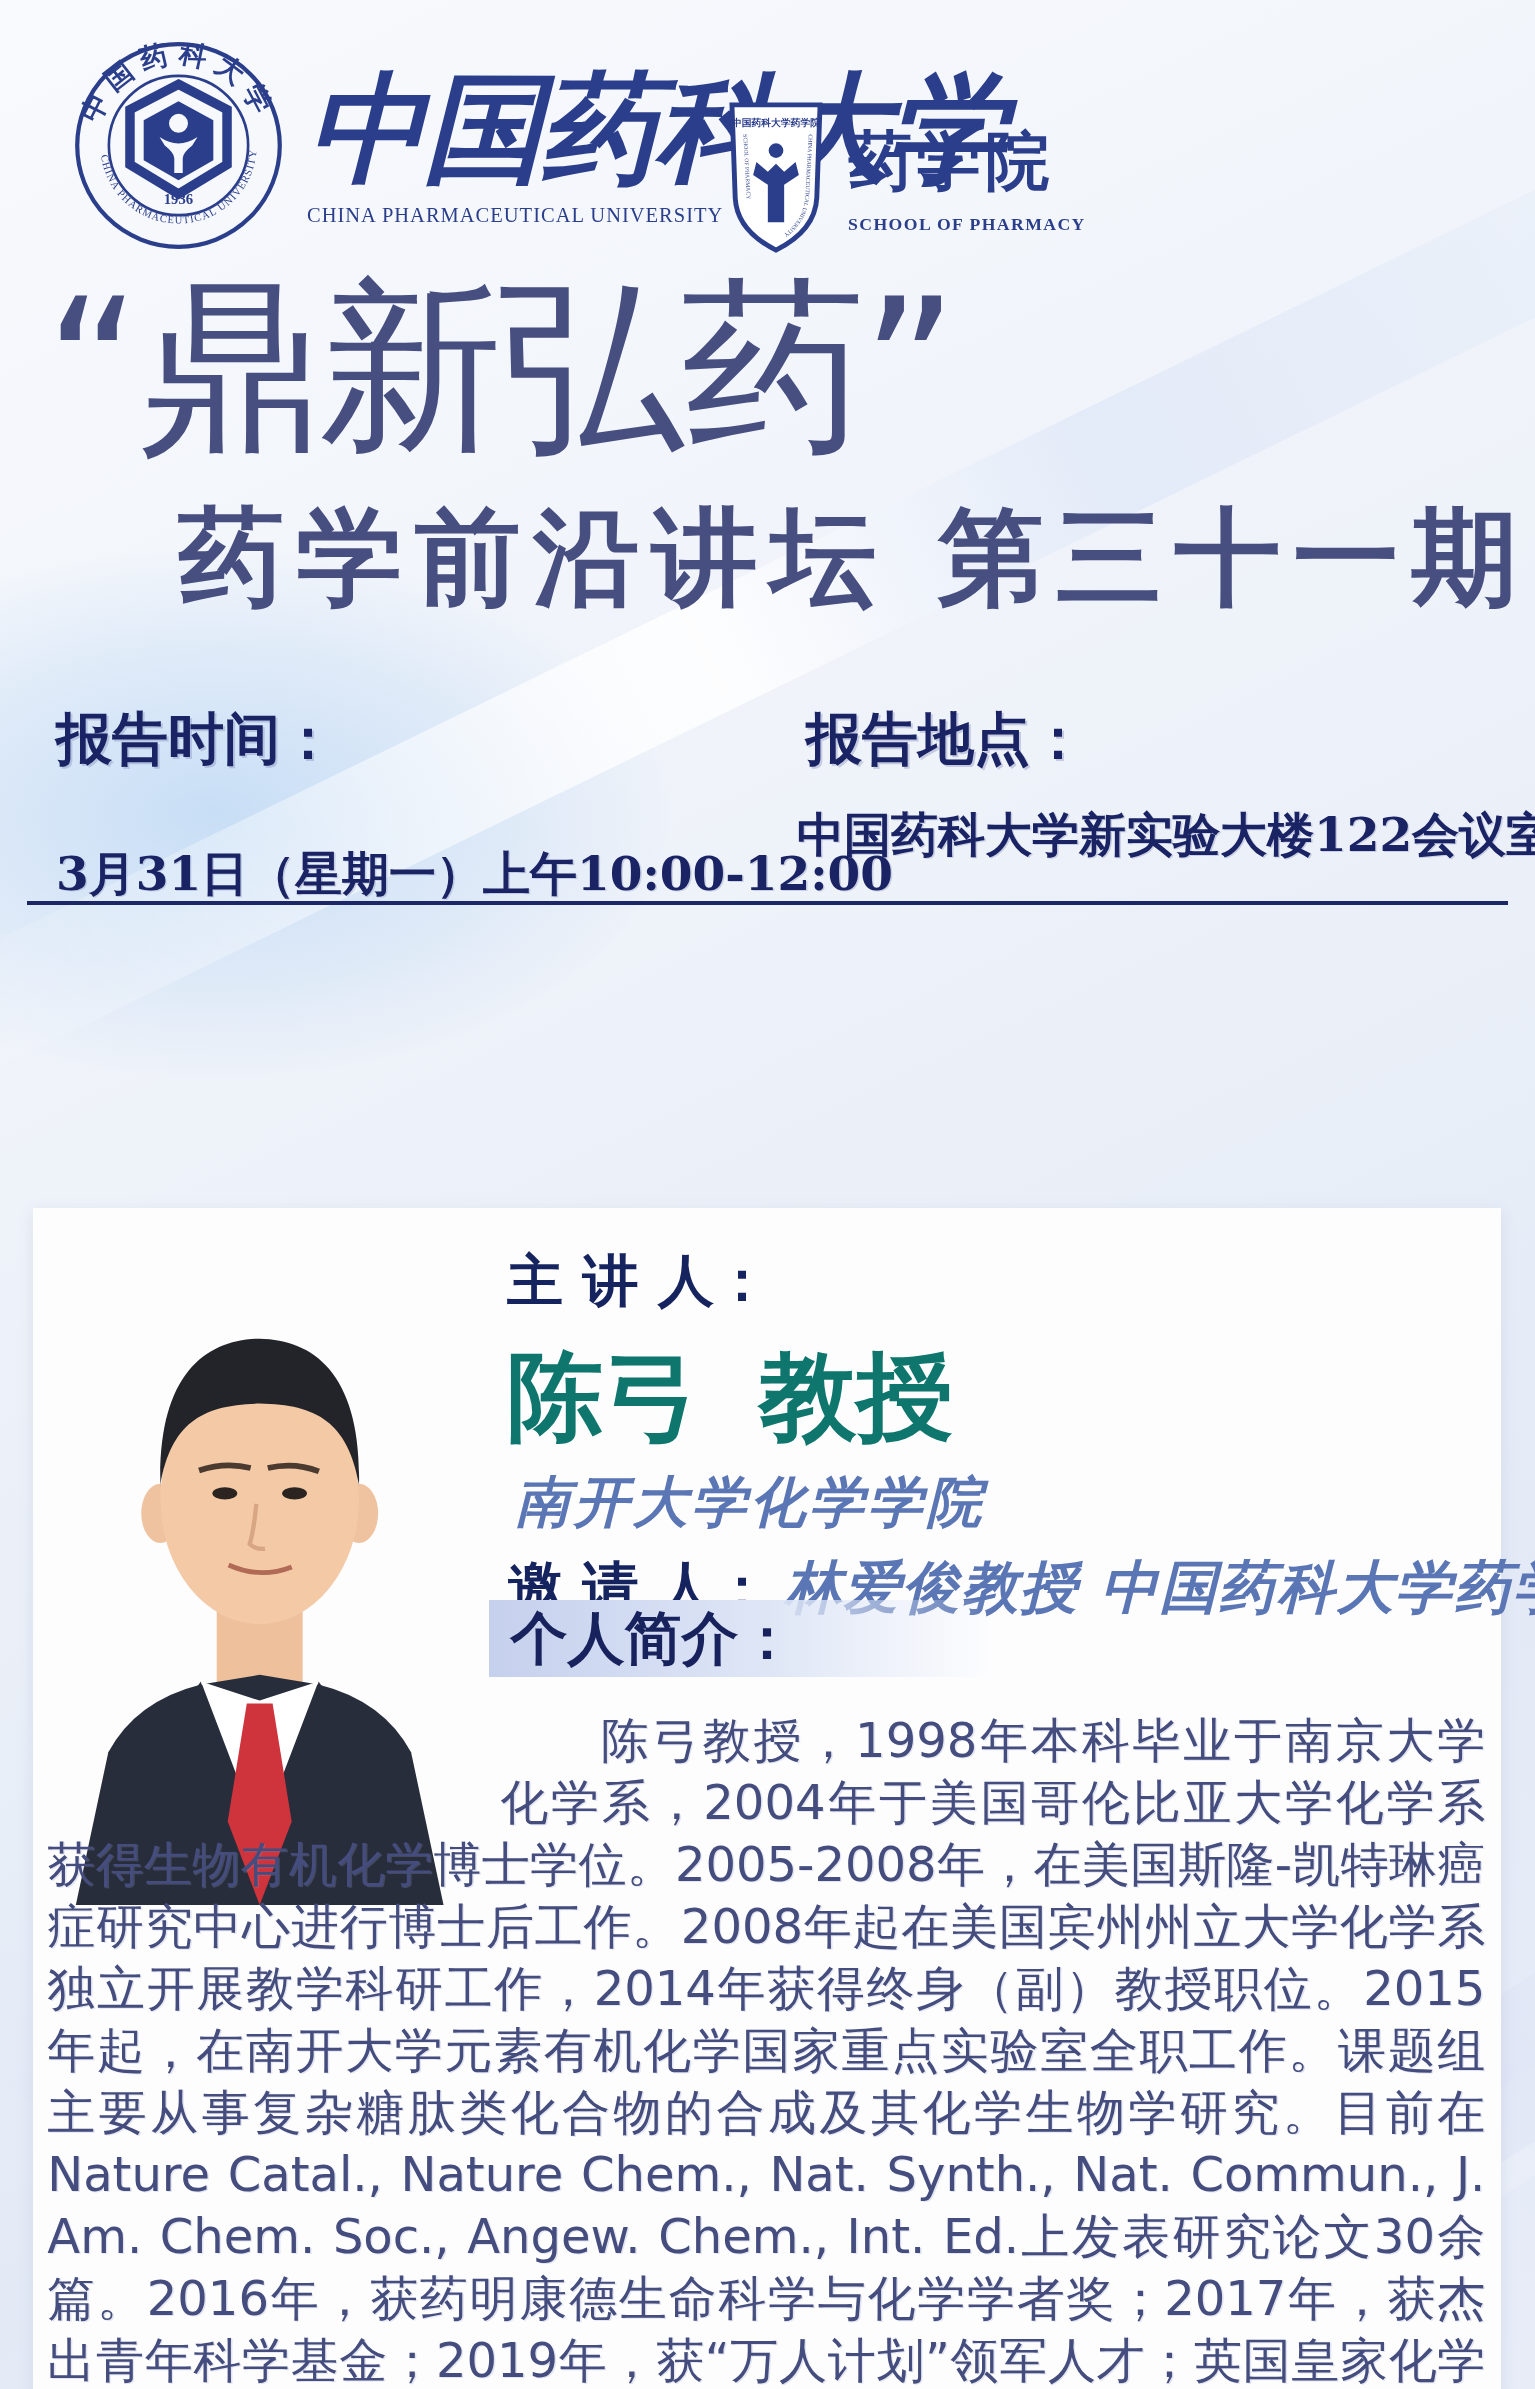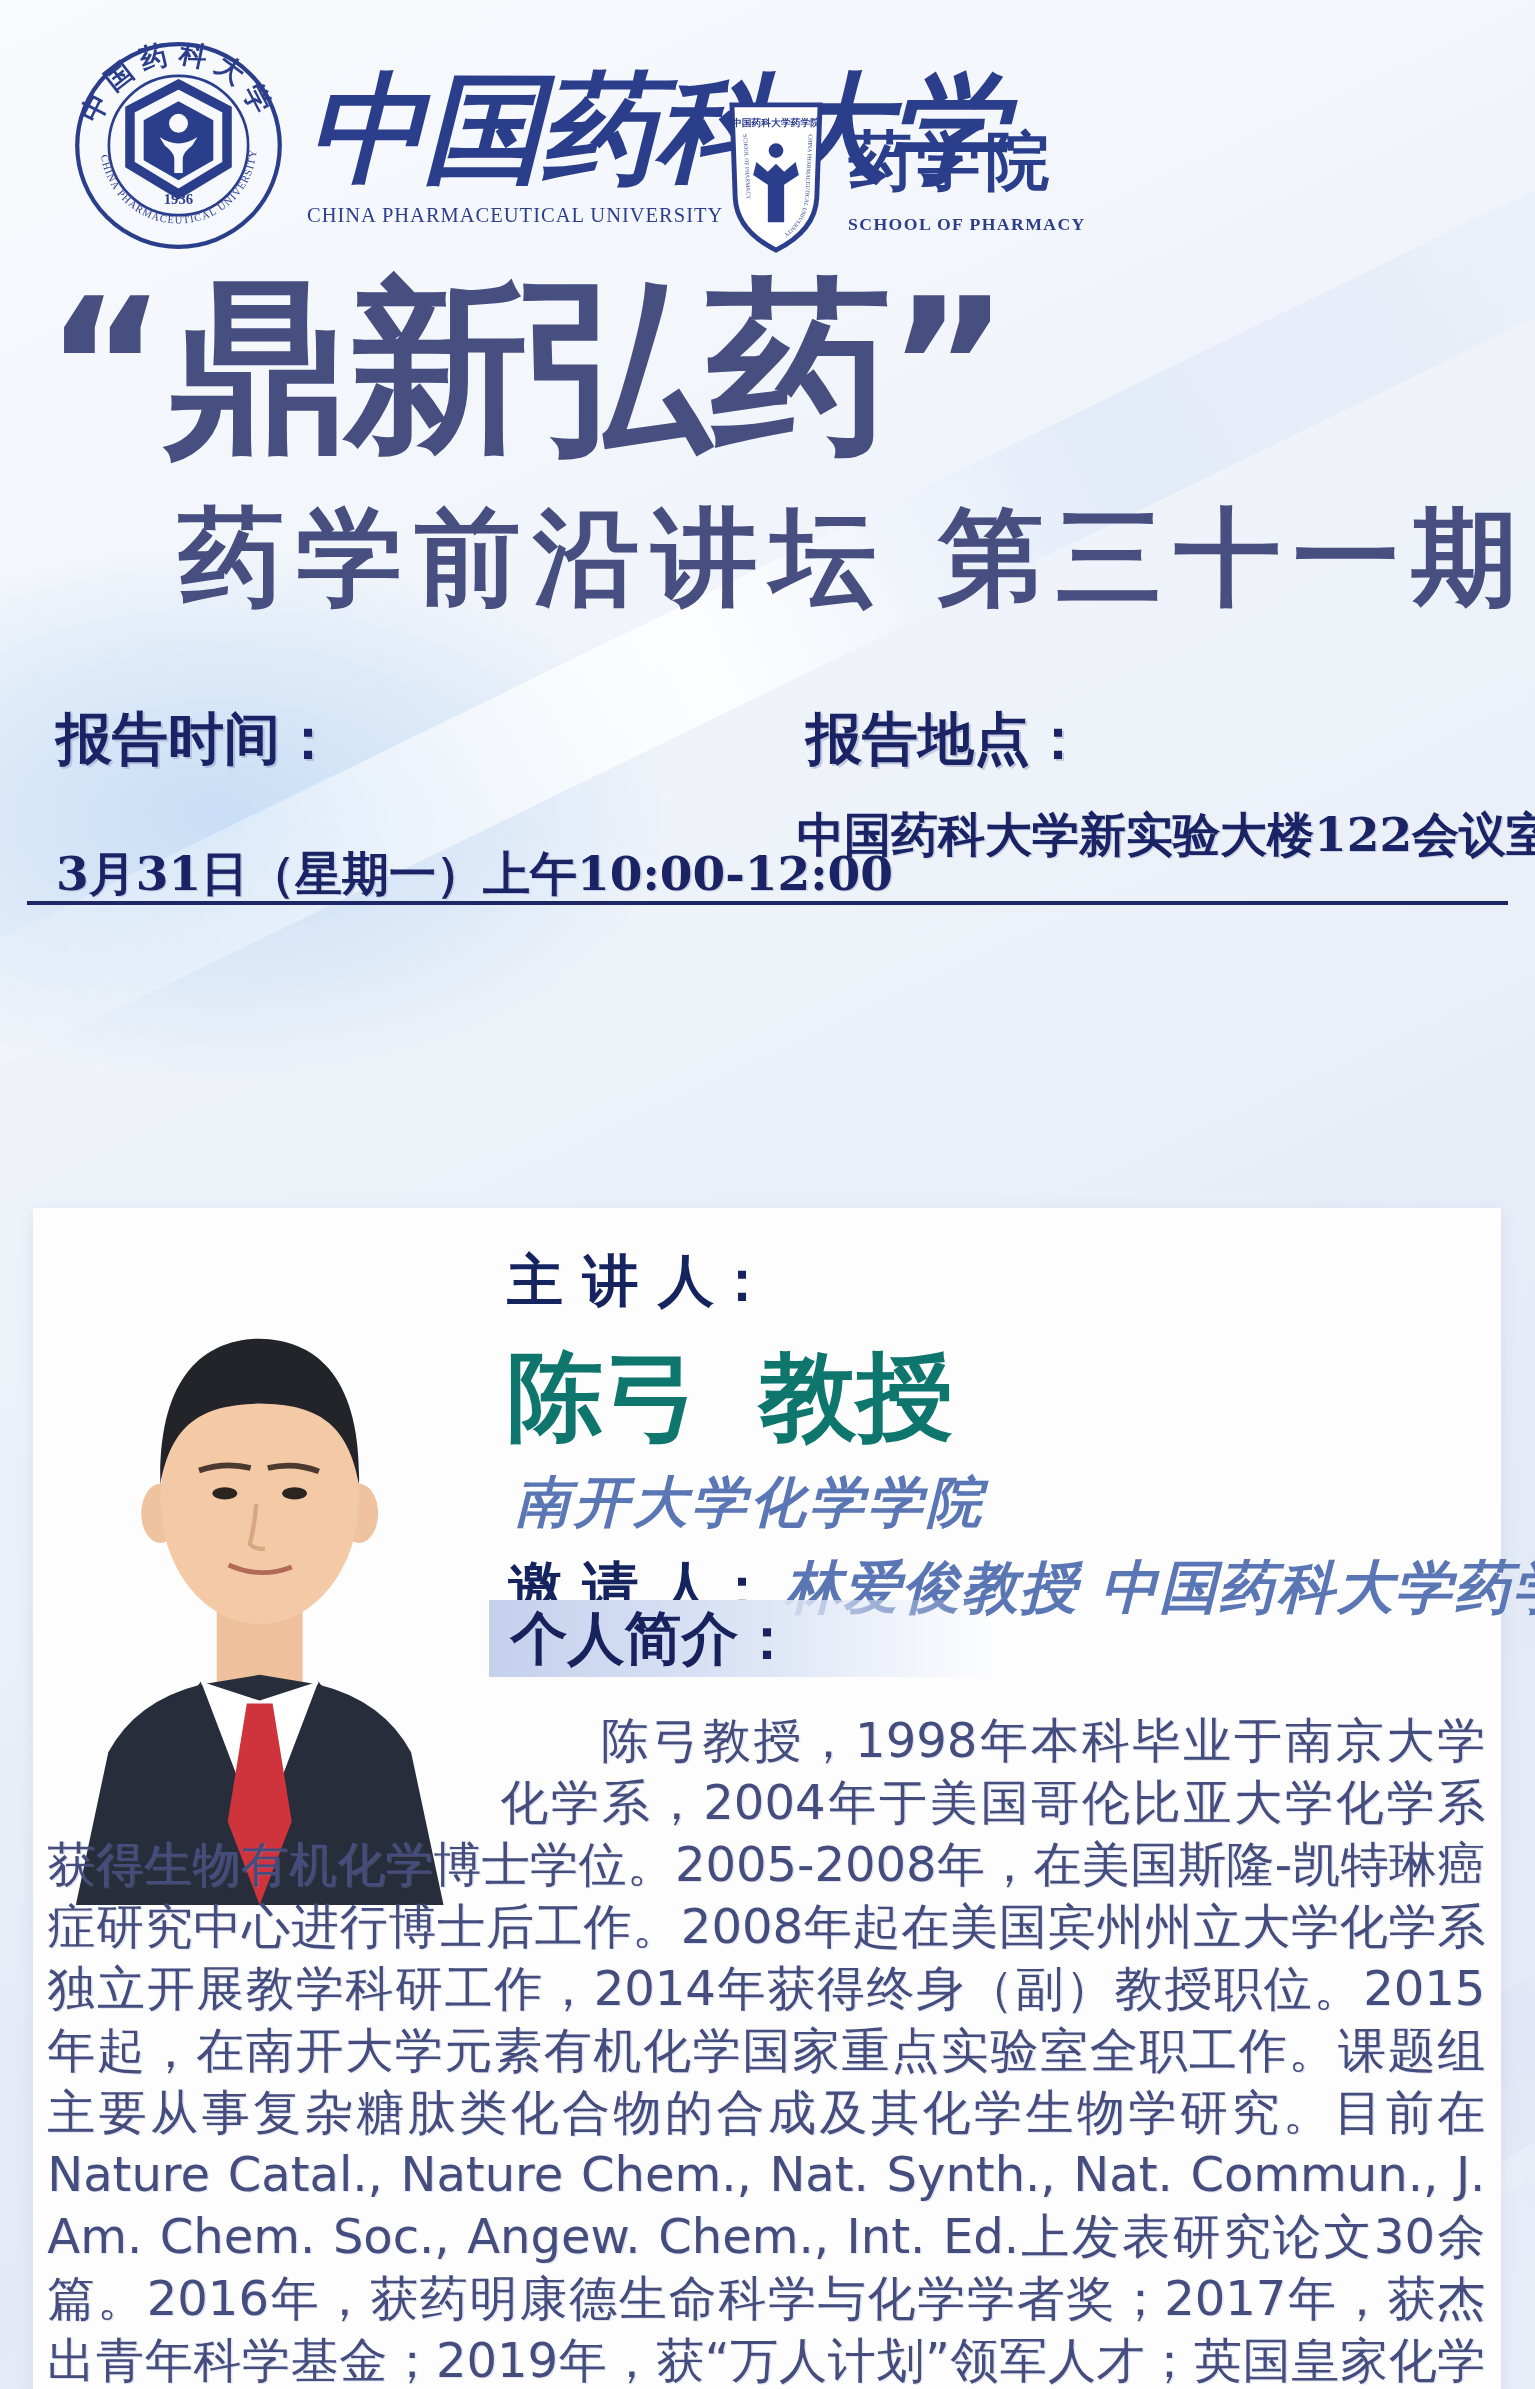--- a/index.html
+++ b/index.html
@@ -31,21 +31,21 @@
           color:#2b3e8c;margin-top:3.8px;white-space:nowrap;}
   .shield{left:727px;top:100px;width:98px;height:155px;}
   .school-lockup{left:848px;top:119px;width:205px;text-align:center;}
   .school-cn{font-family:"DejaVu Serif","Liberation Serif",serif;font-weight:bold;font-size:64px;
              line-height:84px;color:#2b3e8c;letter-spacing:4.8px;white-space:nowrap;}
   .school-en{font-family:"Liberation Serif","DejaVu Serif",serif;font-weight:bold;font-size:17.7px;
              letter-spacing:1.4px;color:#2b3e8c;margin-top:10.5px;white-space:nowrap;}
 
   
   .title{position:absolute;z-index:2;left:45px;top:265px;font-size:185px;line-height:205px;
-         font-weight:bold;color:#474e80;letter-spacing:-3.8px;white-space:nowrap;}
+         font-weight:normal;color:#474e80;letter-spacing:-3.8px;white-space:nowrap;}
   .subtitle{position:absolute;z-index:2;left:158px;top:497px;font-family:"DejaVu Serif","Liberation Serif",serif;
          font-weight:bold;font-size:106px;line-height:119px;color:#474e80;letter-spacing:12.4px;white-space:nowrap;margin-left:20px;}
 
   
   .info-label{position:absolute;z-index:2;font-weight:bold;font-size:56px;color:#1a2364;
               text-shadow:1.9px 1.9px 0 rgba(120,130,180,.35);white-space:nowrap;}
   .info-value{position:absolute;z-index:2;font-family:"DejaVu Serif","Liberation Serif",serif;font-weight:bold;
               font-size:47px;color:#1a2364;text-shadow:1.4px 1.4px 0 rgba(120,130,180,.3);white-space:nowrap;}
   .t-label{left:56px;top:702px;}
   .l-label{left:806px;top:702px;}

